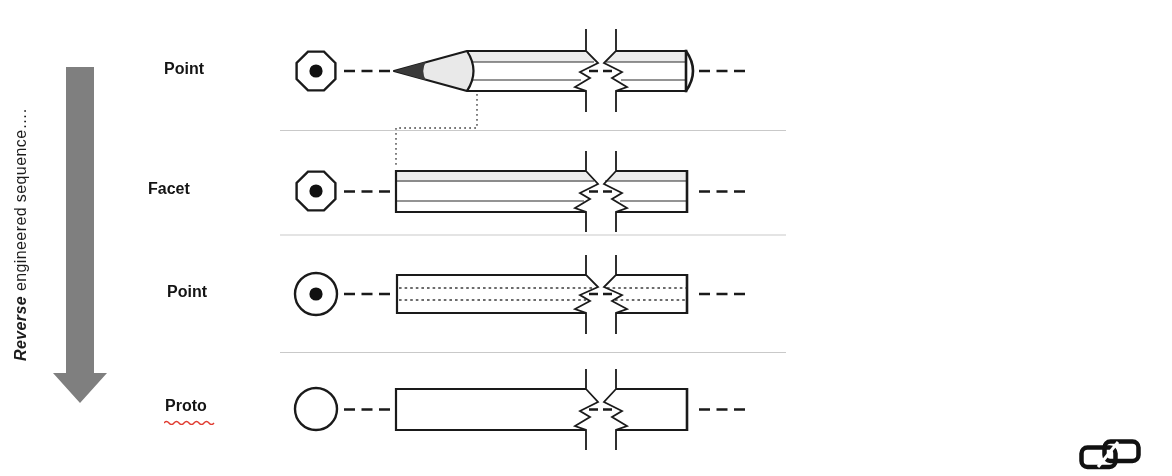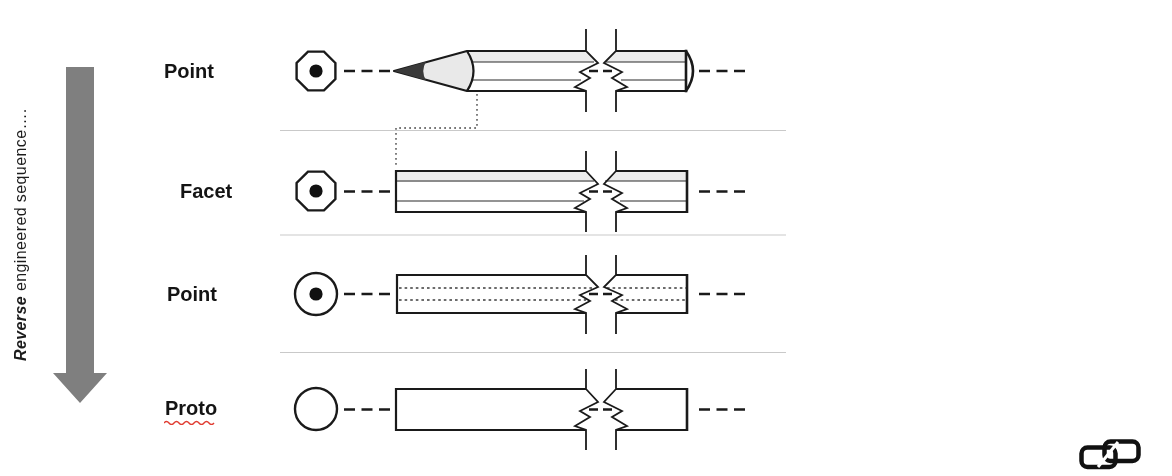--- a/index.html
+++ b/index.html
@@ -8,36 +8,36 @@
     font-family:"Liberation Sans",sans-serif;
   }
   .layer{position:absolute;left:0;top:0;width:1172px;height:476px;}
   .rotated-caption{
     position:absolute;left:-132px;top:195px;width:310px;height:22px;
     transform:rotate(-90deg);
     font-size:16px;letter-spacing:.4px;color:#1c1c1c;white-space:nowrap;
   }
   .rotated-caption .emph{font-weight:bold;font-style:italic;}
   .row-label{
-    position:absolute;font-size:20px;font-weight:bold;color:#141414;white-space:nowrap;
+    position:absolute;font-size:16px;font-weight:bold;color:#141414;white-space:nowrap;
   }
   .row-label.u{}
   .squiggle{position:absolute;left:164px;top:419px;}
 </style>
 </head>
 <body>
 
 <div class="canvas">
 
   <div class="rotated-caption">
     <span class="emph">Reverse</span><span> engineered sequence….</span>
   </div>
 
   <div class="row-label" style="left:164px;top:60px">Point</div>
-  <div class="row-label" style="left:180px;top:180px">Facet</div>
+  <div class="row-label" style="left:148px;top:180px">Facet</div>
   <div class="row-label" style="left:167px;top:283px">Point</div>
   <div class="row-label u" style="left:165px;top:397px">Proto</div>
   <svg class="squiggle" width="54" height="6">
     <path d="M0 4 Q2.5 1 5 4 T10 4 T15 4 T20 4 T25 4 T30 4 T35 4 T40 4 T45 4 T50 4" fill="none" stroke="#e03c31" stroke-width="1.4"></path>
   </svg>
 
   <svg class="layer" viewBox="0 0 1172 476">
 
     <g>
       <polygon points="66,67 94,67 94,373 107,373 80,403 53,373 66,373" fill="#7f7f7f"></polygon>

